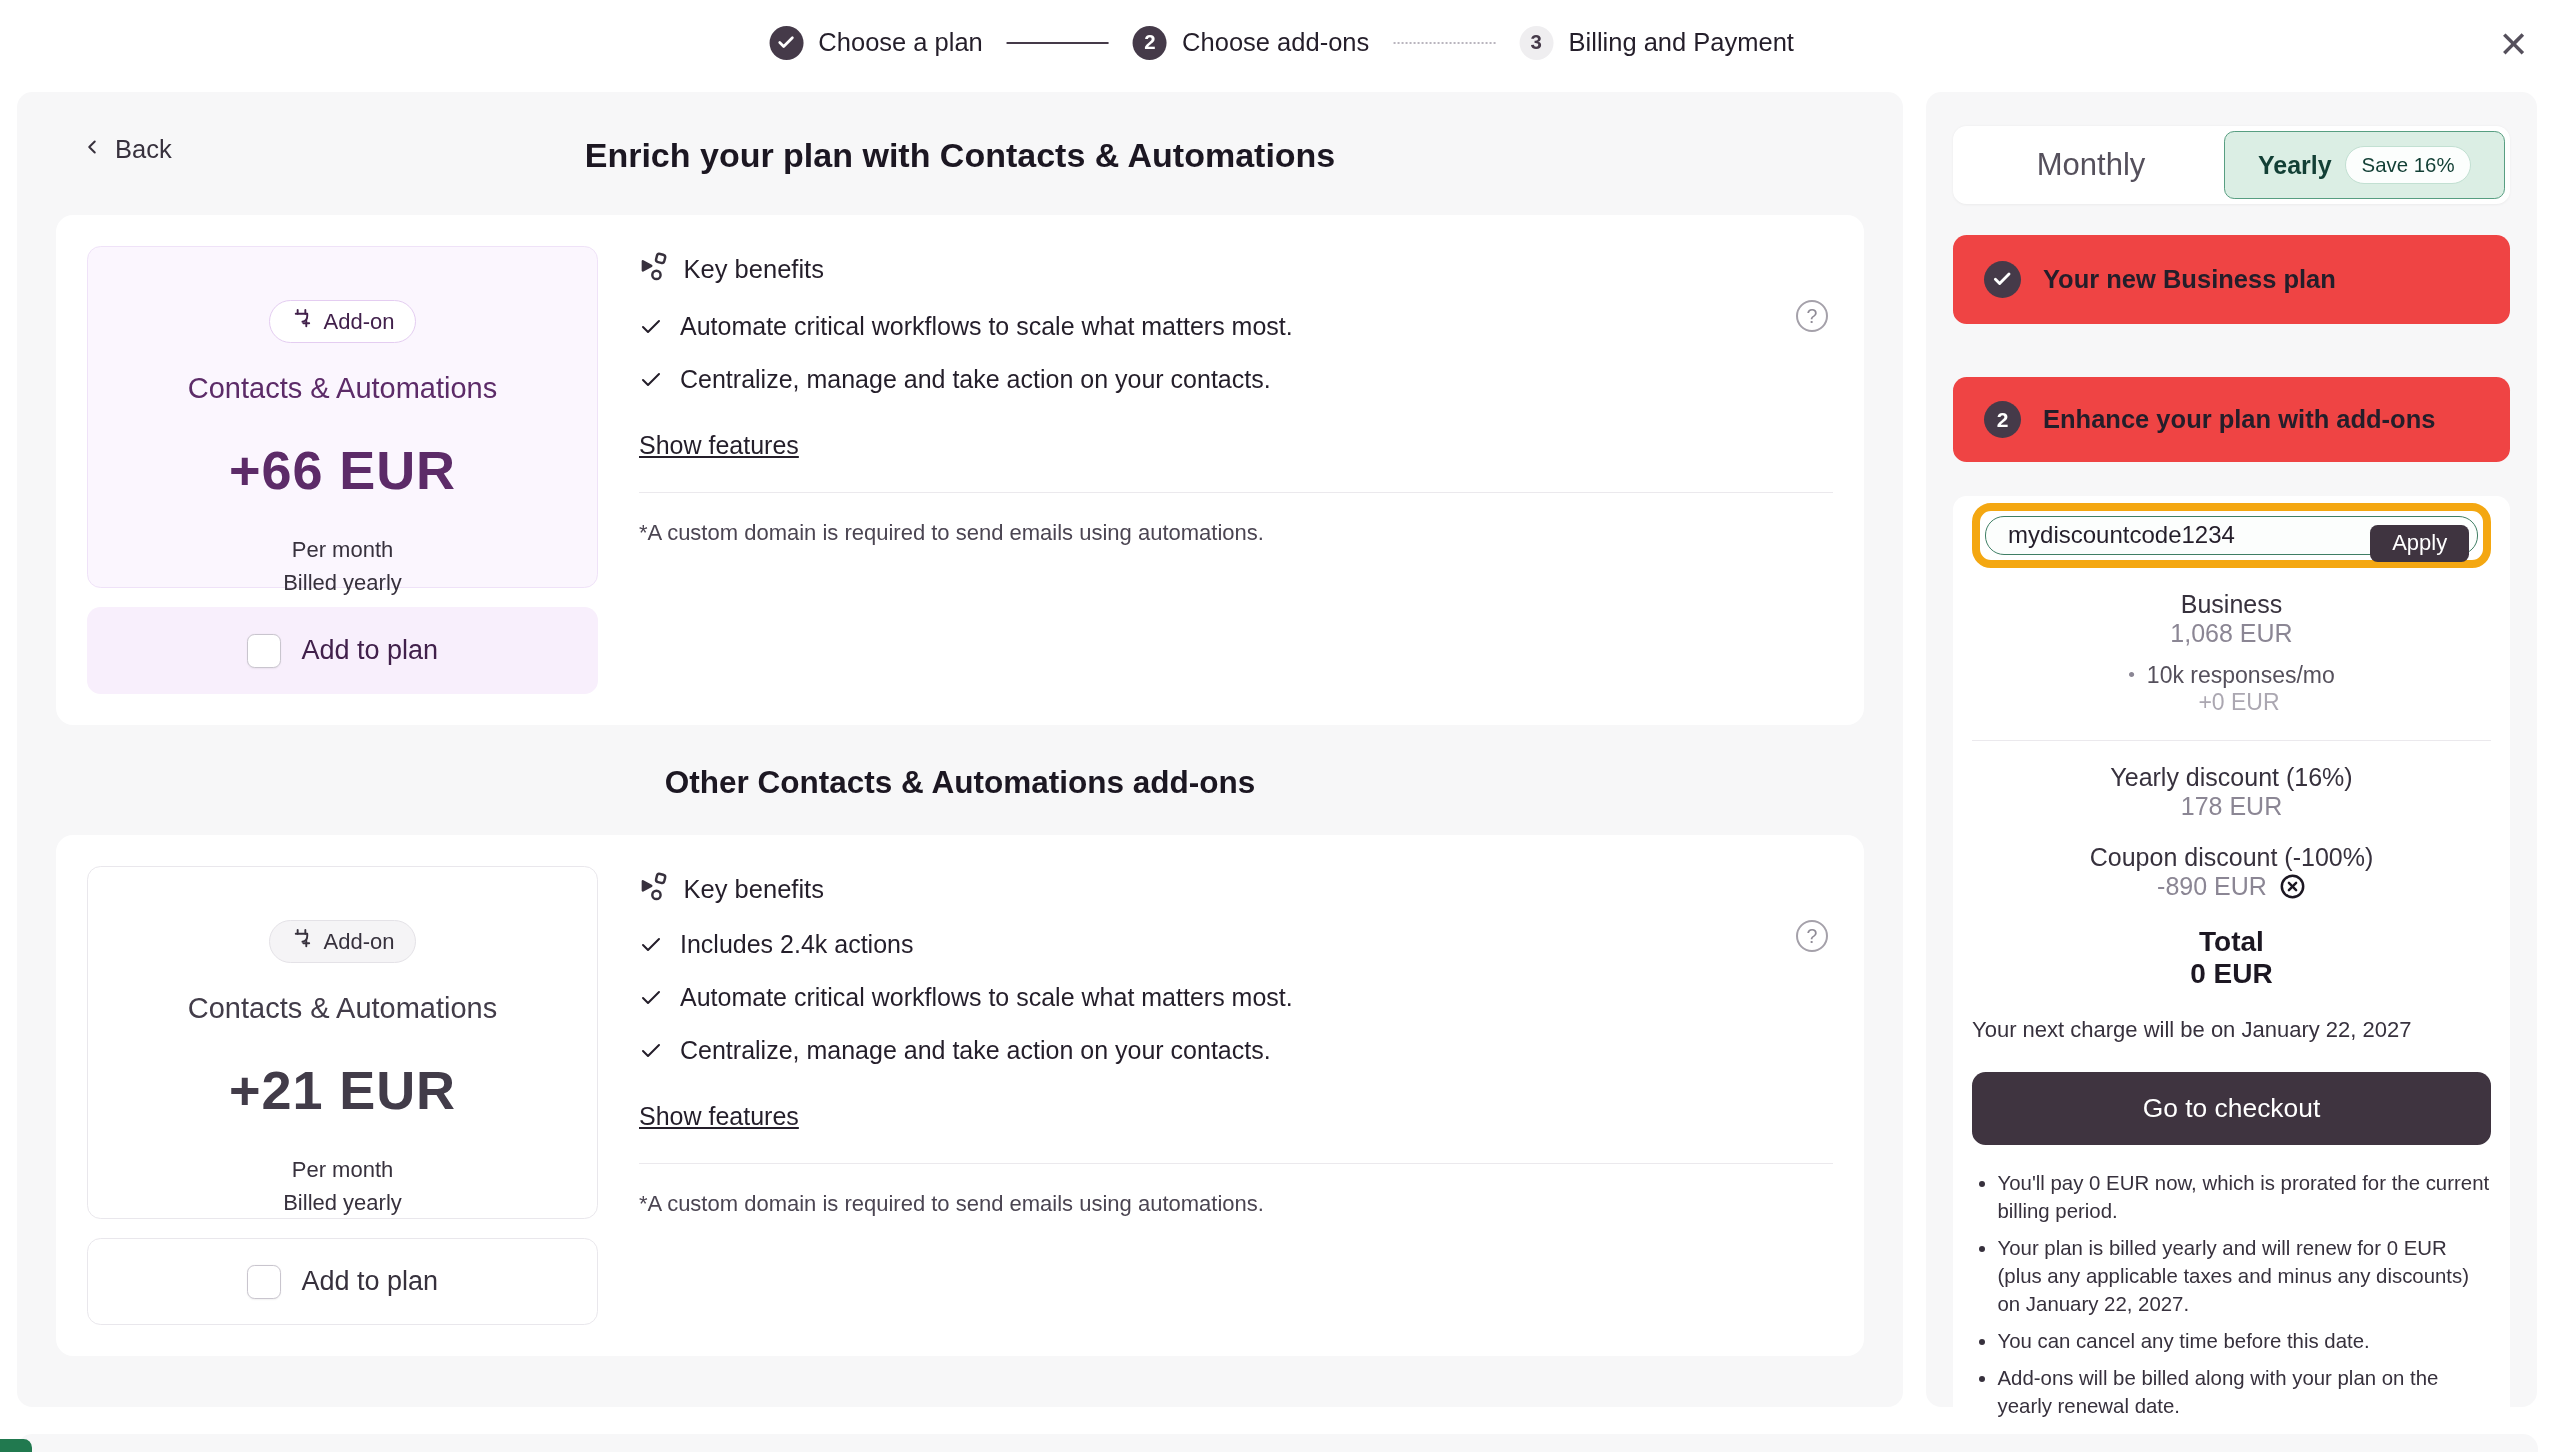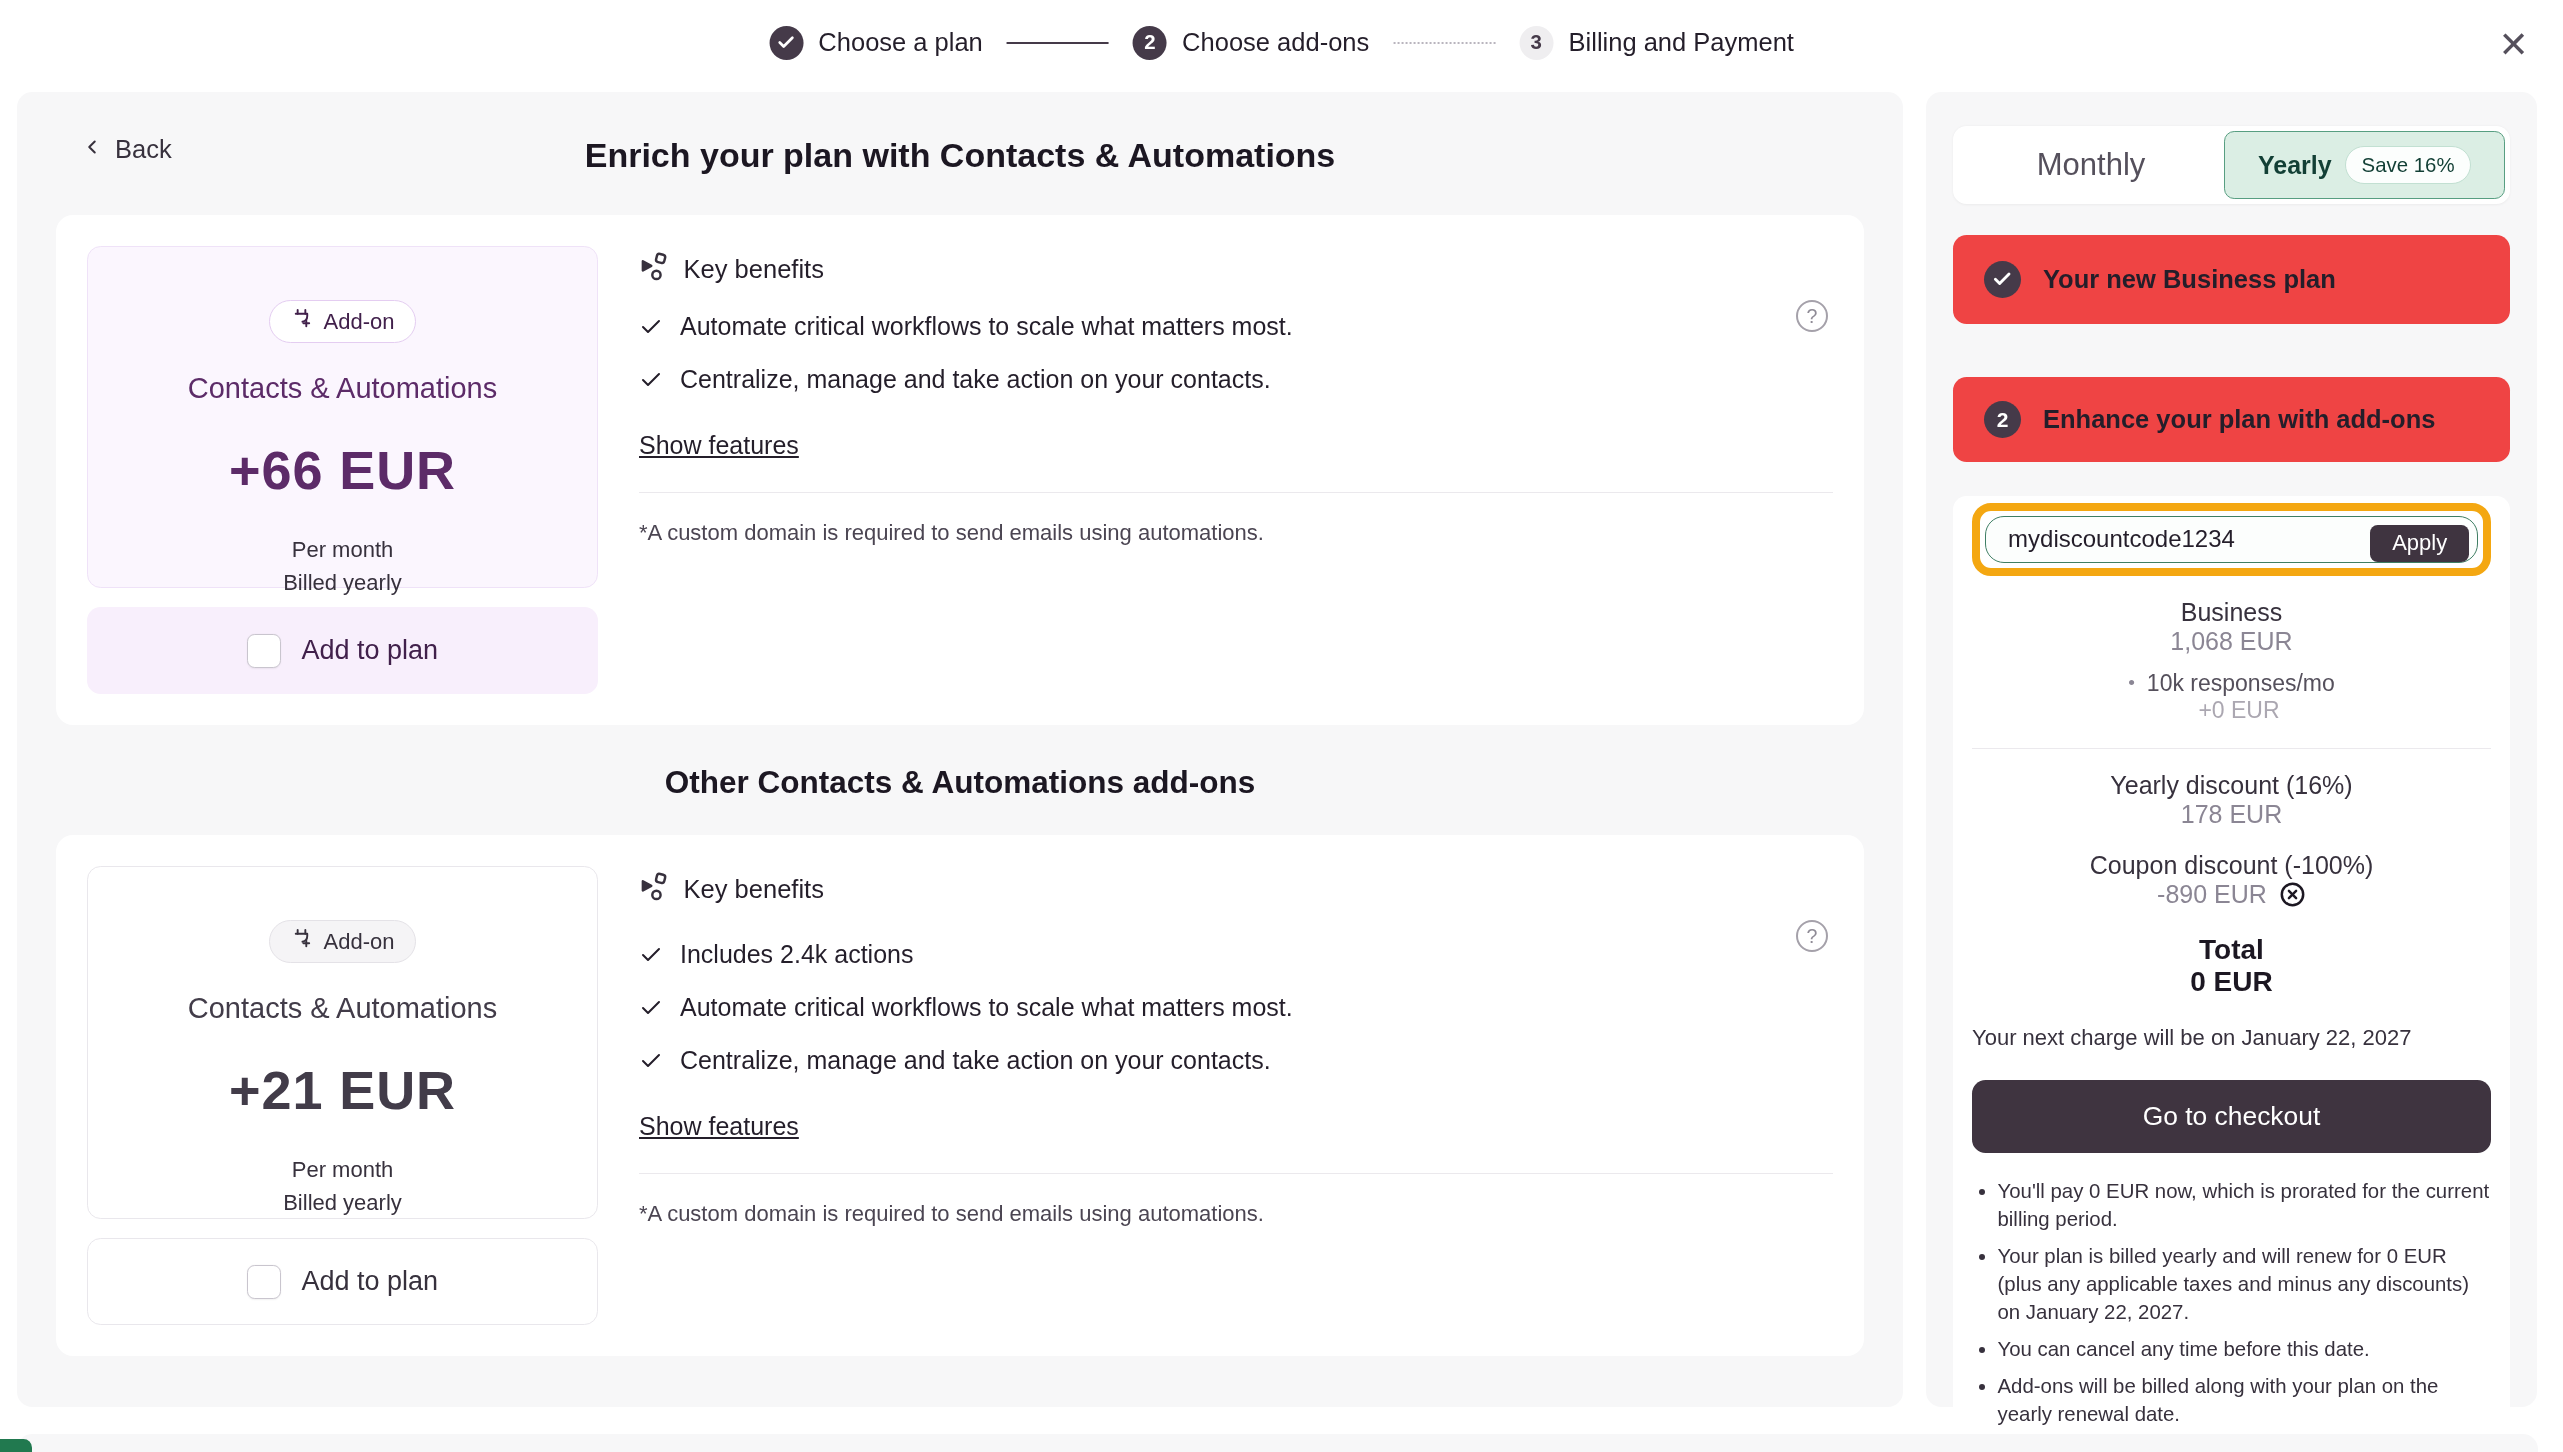--- a/index.html
+++ b/index.html
@@ -86,21 +86,21 @@
   .save-pill { background:#FCFEFD; border:1.7px solid #C2E0D2; border-radius:851px; padding:6.8px 15.3px;
                font-size:20.4px; color:#123F35; }
   .side-step-card { margin-top:31px; height:89px; background:#ef4444; border-radius:13.6px;
                     display:flex; align-items:center; gap:22px; padding:0 31px; }
   .side-step-card.second { margin-top:53px; height:85px; }
   .side-dot { width:37px; height:37px; border-radius:50%; background:#453A49; color:#fff; flex:0 0 37px;
               display:flex; align-items:center; justify-content:center; font-size:21px; font-weight:700; }
   .side-step-label { font-size:25.5px; font-weight:700; color:#241E2A; }
   .summary-card { margin-top:34px; background:#ffffff; border-radius:13.6px; padding:6.8px 19px 22px 19px; }
   .coupon-highlight { border:8.5px solid #F4A711; border-radius:19px; padding:5.1px; }
-  .coupon-field { position:relative; height:47px; background:#FCFEFD; border:1.7px solid #3F7E64; border-radius:19px; }
+  .coupon-field { position:relative; height:39px; background:#FCFEFD; border:1.7px solid #3F7E64; border-radius:19px; }
   .coupon-input { position:absolute; left:0; top:0; width:100%; height:100%; border:none; background:transparent;
                   font-family:"Liberation Sans", sans-serif; font-size:24px; color:#241E2A; padding:0 128px 0 22px; outline:none; }
   .apply-btn { position:absolute; right:7.7px; top:7.7px; height:37px; padding:0 22px; background:#3F3440; color:#ffffff;
                border:none; border-radius:7.7px; font-size:22px; font-family:"Liberation Sans", sans-serif; cursor:pointer; }
   .sum-row { display:flex; justify-content:space-between; align-items:center; margin-top:22px; font-size:25px;flex-direction:column; }
   .sum-label { color:#37313D; }
   .sum-value { color:#8B8694; }
   .sum-row.sub { margin-top:13.6px; font-size:23px; }
   .sum-row.sub .sum-label { color:#55505C; display:flex; align-items:center; gap:12px; }
   .sum-row.sub .sum-label::before { content:"•"; font-size:19px; color:#8B8694; }
@@ -248,21 +248,21 @@
         <div class="benefits-head">
           <span>
             <svg width="31" height="31" viewBox="0 0 24 24" fill="none" stroke="#37313D" stroke-width="1.9" stroke-linejoin="round">
                 <path d="M3 8l6.5 3.5L3 15z" fill="#37313D"></path>
                 <rect x="13.5" y="2.5" width="6.5" height="6.5" rx="2" transform="rotate(14 16.7 5.7)"></rect>
                 <circle cx="13.5" cy="18.5" r="3.2"></circle>
               </svg>
           </span>
           <span>Key benefits</span>
         </div>
-        <div class="check-row" style="margin-top:32px;">
+        <div class="check-row" style="margin-top:22px;">
           <span class="check-glyph">
             <svg width="24" height="24" viewBox="0 0 24 24" fill="none" stroke="#241E2A" stroke-width="2" stroke-linecap="round" stroke-linejoin="round">
                 <polyline points="20 6 9 17 4 12"></polyline>
               </svg>
           </span>
           <span>Includes 2.4k actions</span>
         </div>
         <div class="check-row">
           <span class="check-glyph">
             <svg width="24" height="24" viewBox="0 0 24 24" fill="none" stroke="#241E2A" stroke-width="2" stroke-linecap="round" stroke-linejoin="round">

